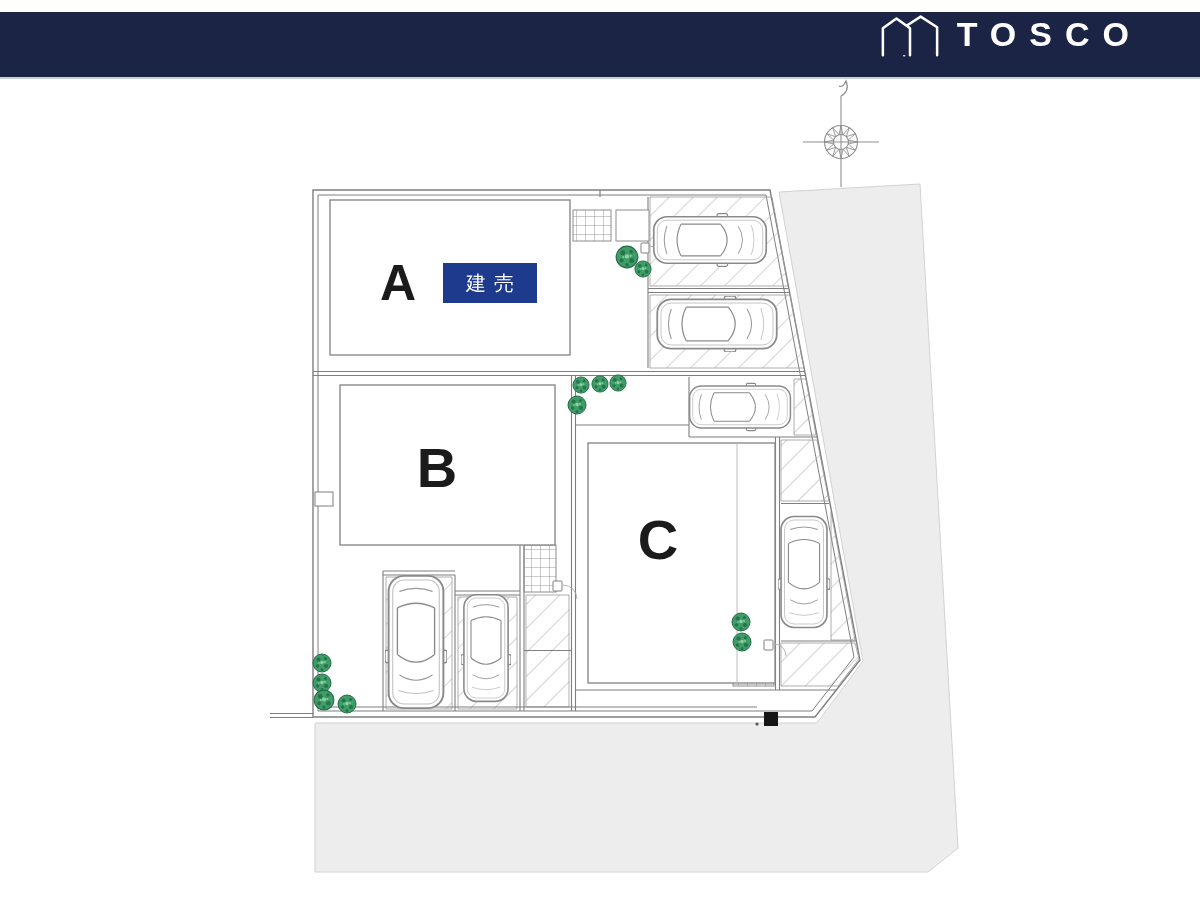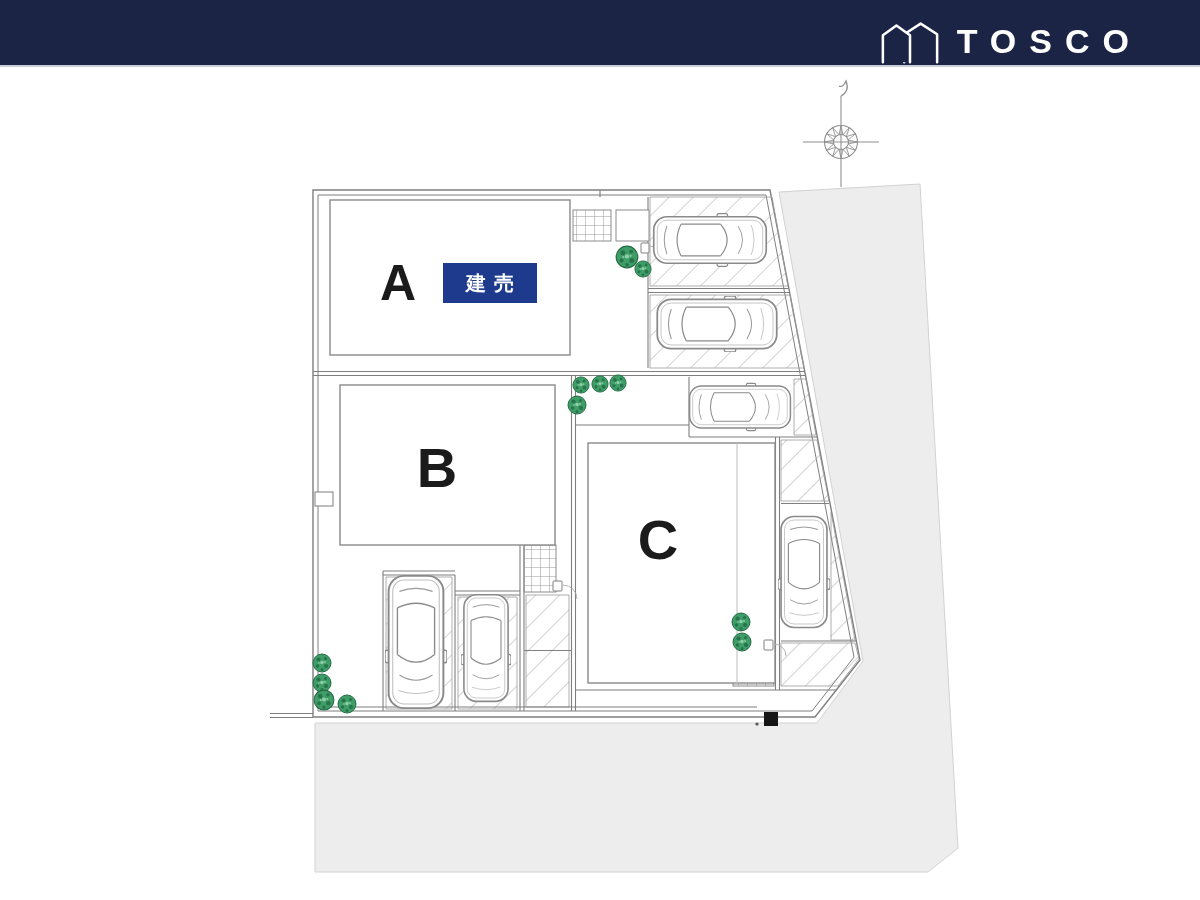--- a/index.html
+++ b/index.html
@@ -1,32 +1,32 @@
 <!DOCTYPE html>
 <html><head>
 <meta charset="utf-8">
 <style>
   html,body{margin:0;padding:0;background:#fff;}
   .stage{position:relative;width:1200px;height:900px;background:#fff;overflow:hidden;
          font-family:"Liberation Sans",sans-serif;}
   .plan-svg{position:absolute;left:0;top:0;width:1200px;height:900px;}
-  .header{position:absolute;left:0;top:0;width:1200px;height:67px;background:#1c2445;
-          border-bottom:2px solid #c9cfda;display:flex;align-items:flex-end;
+  .header{position:absolute;left:0;top:12px;width:1200px;height:67px;background:#1c2445;
+          border-bottom:2px solid #c9cfda;display:flex;align-items:flex-start;
           justify-content:flex-end;box-sizing:border-box;padding-right:58px;}
   .logo{display:flex;align-items:center;gap:16px;}
   .brand{color:#ffffff;font-size:34px;font-weight:700;letter-spacing:13px;
          line-height:1;transform:translateY(-1px);}
   .lot-label{position:absolute;transform:translate(-50%,-50%);color:#1b1b1b;
              font-weight:600;line-height:1;}
   .label-a{left:398px;top:283px;font-size:50px;}
   .label-b{left:437px;top:468px;font-size:56px;}
   .label-c{left:658px;top:540px;font-size:56px;}
   .badge{position:absolute;left:443px;top:263px;width:94px;height:40px;
          background:#1d3a8c;color:#ffffff;display:flex;align-items:center;
-         justify-content:center;font-size:20px;font-weight:700;letter-spacing:8px;
+         justify-content:center;font-size:20px;font-weight:400;letter-spacing:8px;
          text-indent:8px;}
 </style>
 </head>
 <body>
 
 <div class="stage">
 
   <svg class="plan-svg" viewBox="0 0 1200 900">
     <defs>
       <pattern id="hatch" patternUnits="userSpaceOnUse" width="17" height="17" patternTransform="rotate(45)">

